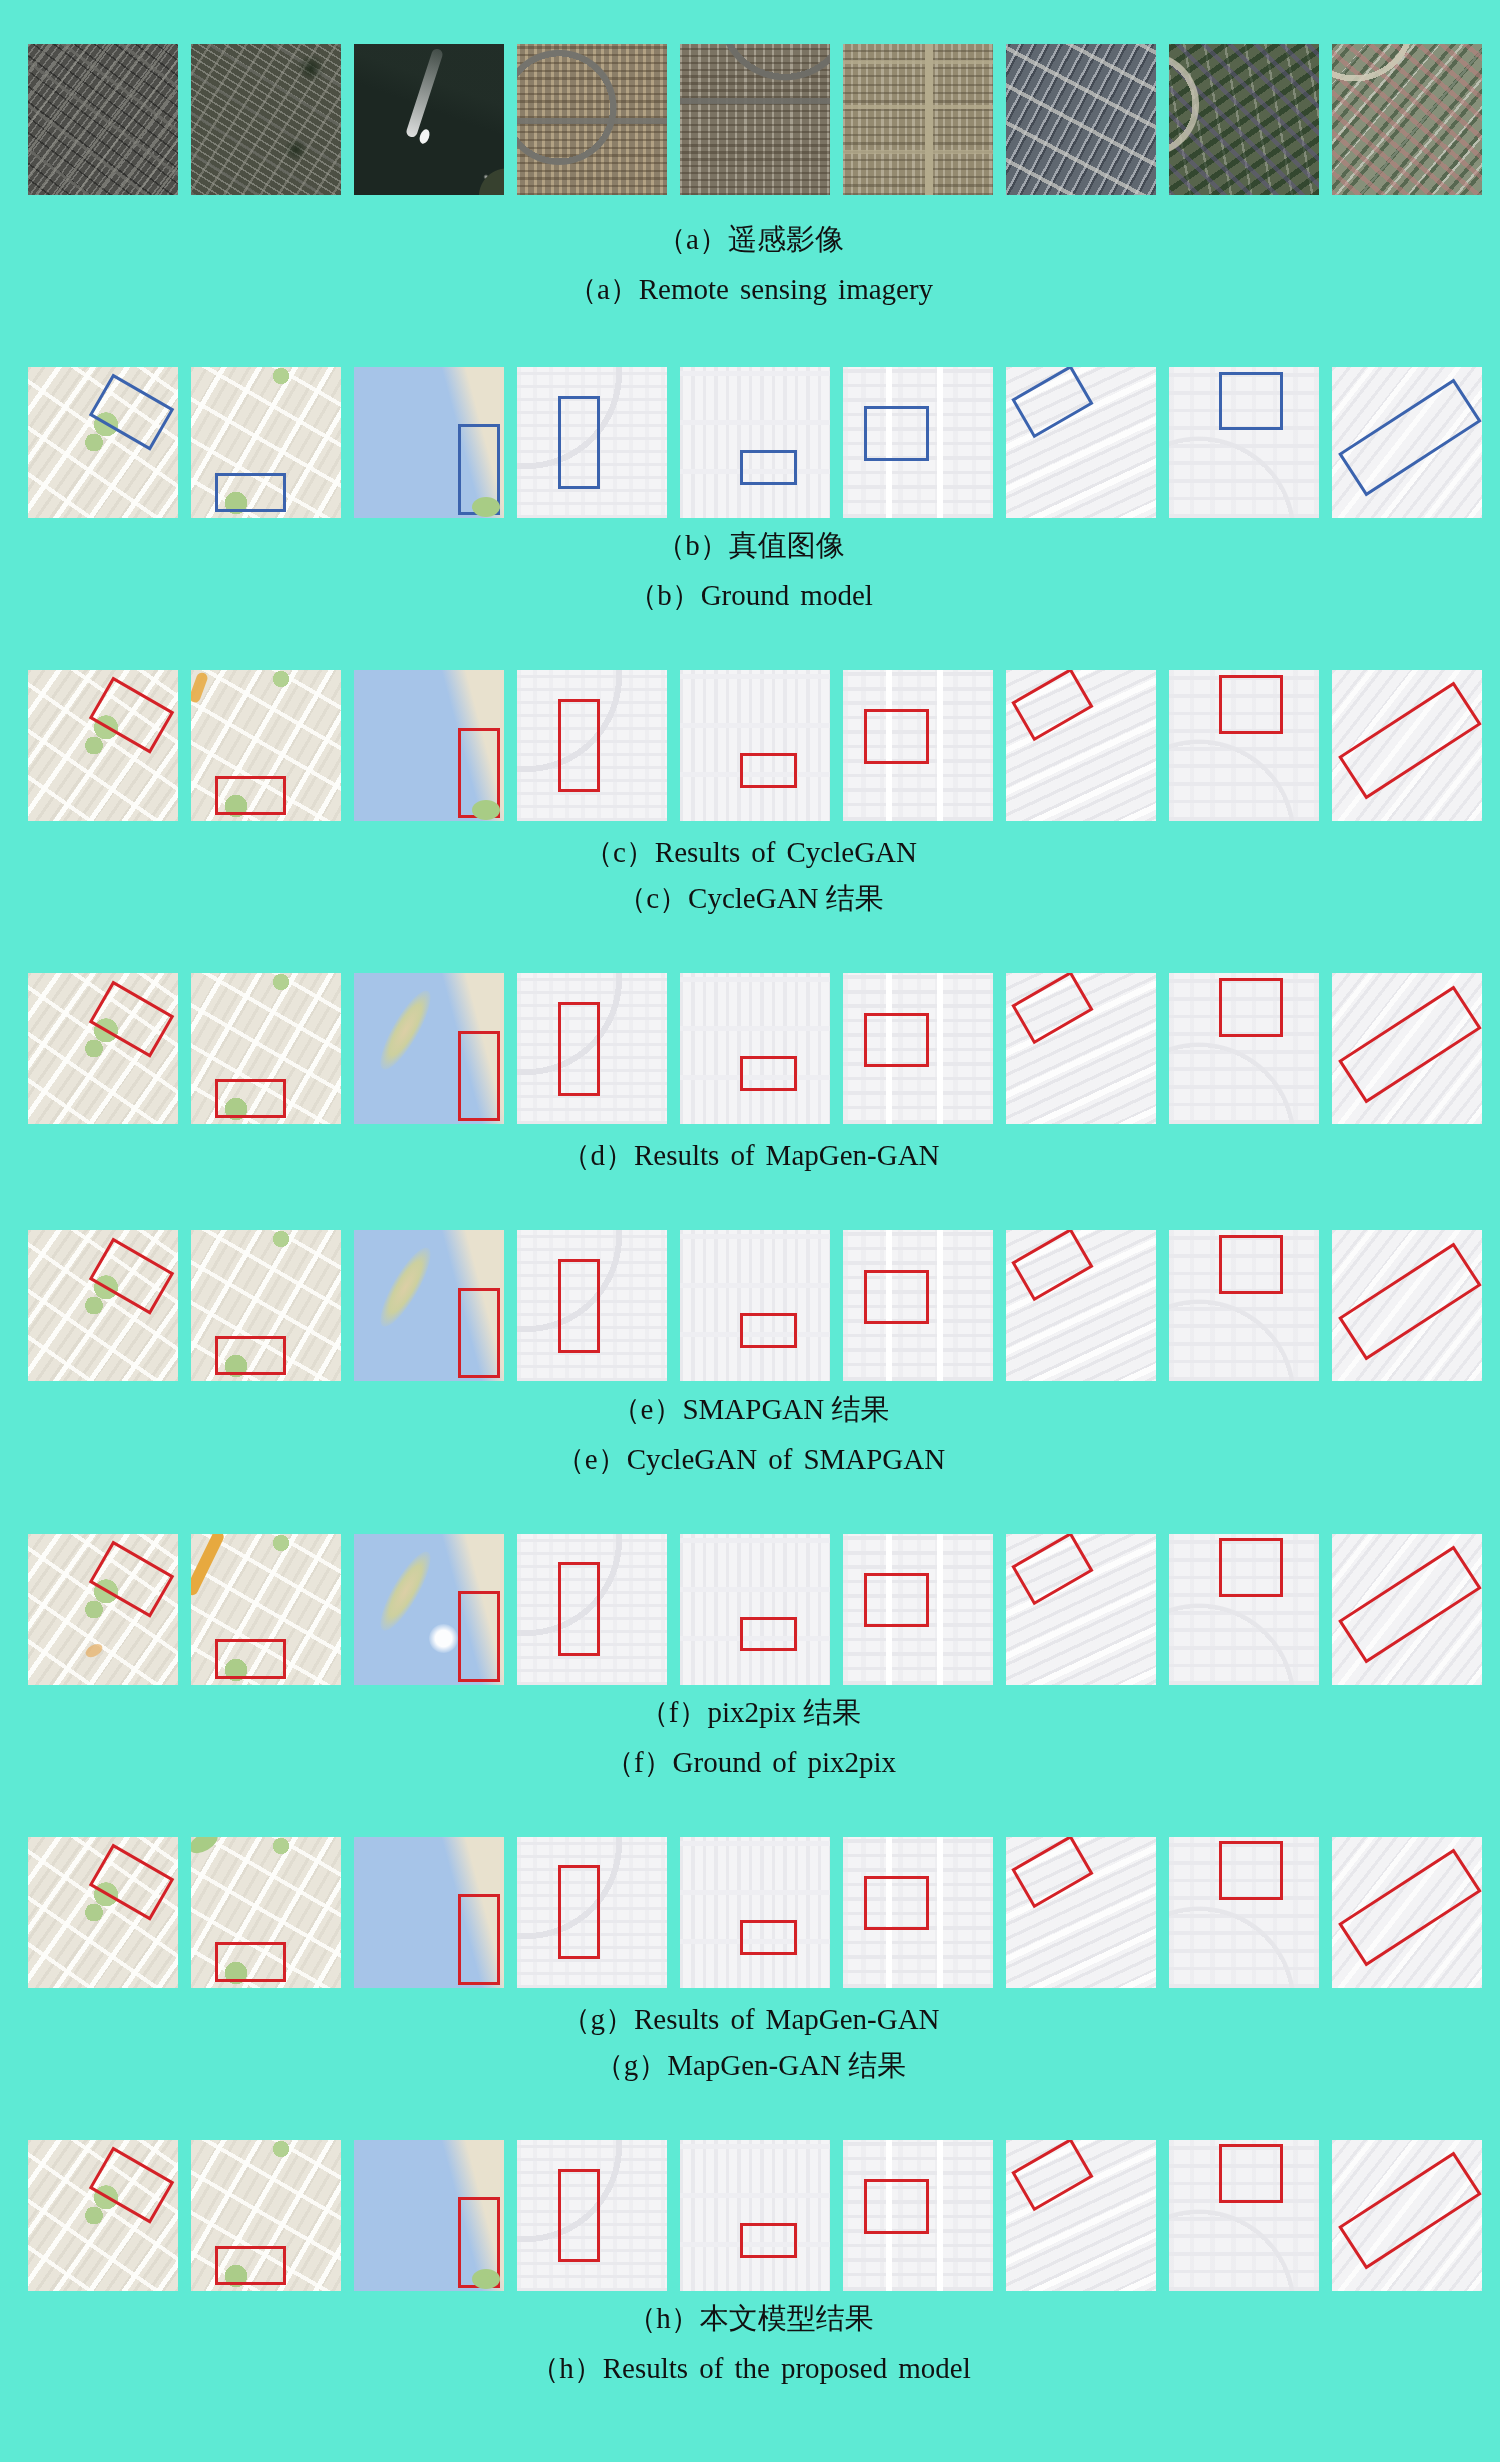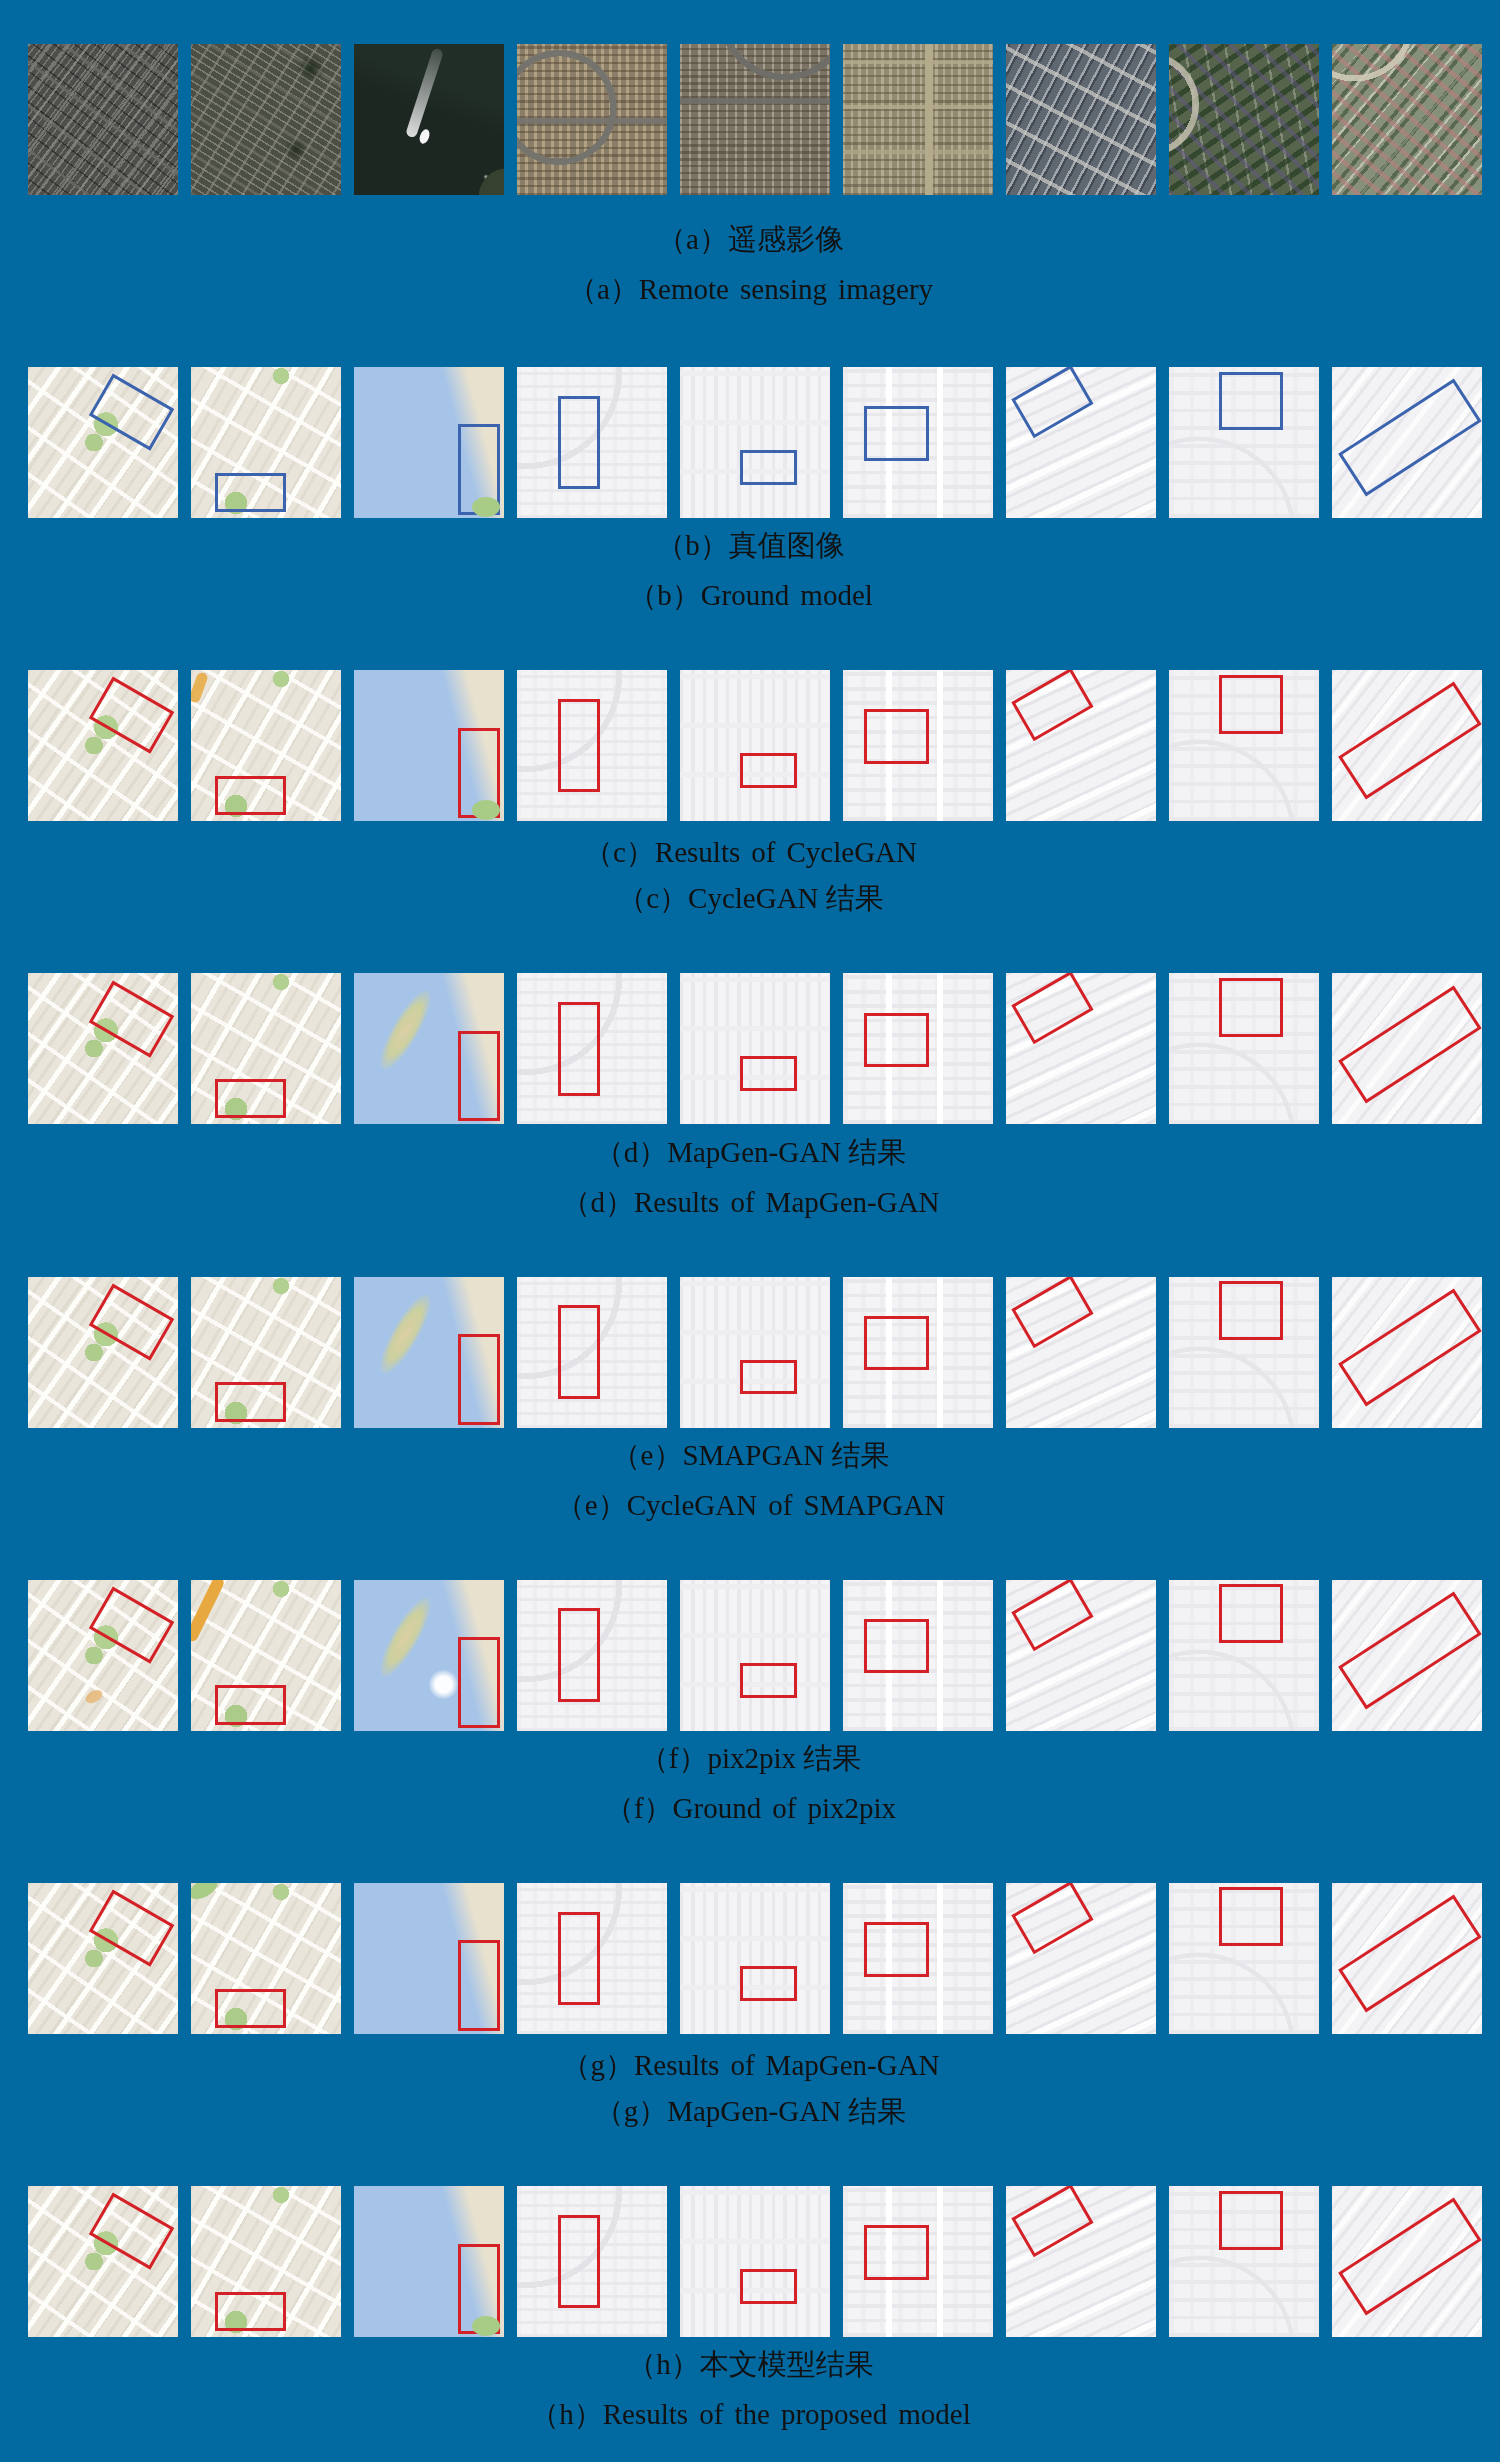--- a/index.html
+++ b/index.html
@@ -1,16 +1,16 @@
 <!DOCTYPE html>
 <html style="font-size:12.3px"><head>
 <meta charset="utf-8">
 <style>
   html,body{margin:0;padding:0;background:#ffffff;}
-  #page{position:relative;width:1501px;height:2462px;background:#0369a1;overflow:hidden;
+  #page{position:relative;width:1501px;height:2462px;background:#5eead4;overflow:hidden;
         font-family:"Liberation Serif","DejaVu Serif",serif;color:#111;}
   .content{position:absolute;left:0;top:0;width:1501px;padding-top:44px;}
   .sec{width:1501px;}
   .strip{display:flex;gap:13px;margin-left:28px;width:1455px;}
   .tile{position:relative;width:150px;height:151px;flex:0 0 150px;overflow:hidden;background:#f4f4f6;}
   .cap{width:1501px;text-align:center;line-height:37px;height:37px;}
   .cap.zh{font-size:29px;margin-top:9.2px;}
   .cap.en{font-size:29px;margin-top:13px;word-spacing:3.8px;}
   .sec.first .cap.zh{margin-top:26px;}
   .sec{margin-bottom:56px;}
@@ -239,21 +239,20 @@
           <div class="tile m7">
             <div class="abox bx7" style="border-color: rgb(212, 33, 39);"></div>
           </div>
           <div class="tile m8">
             <div class="abox bx8" style="border-color: rgb(212, 33, 39);"></div>
           </div>
           <div class="tile m9">
             <div class="abox bx9" style="border-color: rgb(212, 33, 39);"></div>
           </div>
         </div>
-        <div class="cap zh">（d）MapGen-GAN 结果</div>
         <div class="cap en">（d）Results of MapGen-GAN</div>
       </section>
       <section class="sec">
         <div class="strip">
           <div class="tile m1">
             <div class="abox bx1" style="border-color: rgb(212, 33, 39);"></div>
           </div>
           <div class="tile m2">
             <div class="abox bx2" style="border-color: rgb(212, 33, 39);"></div>
           </div>

